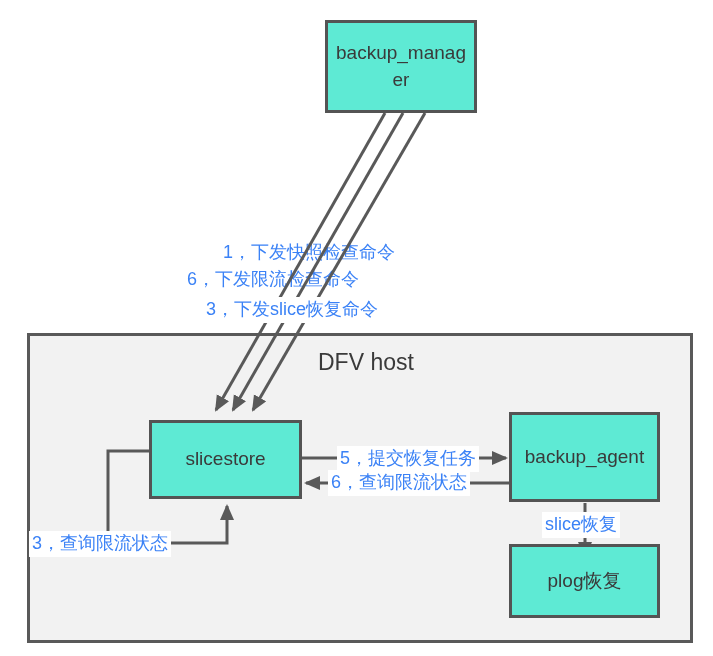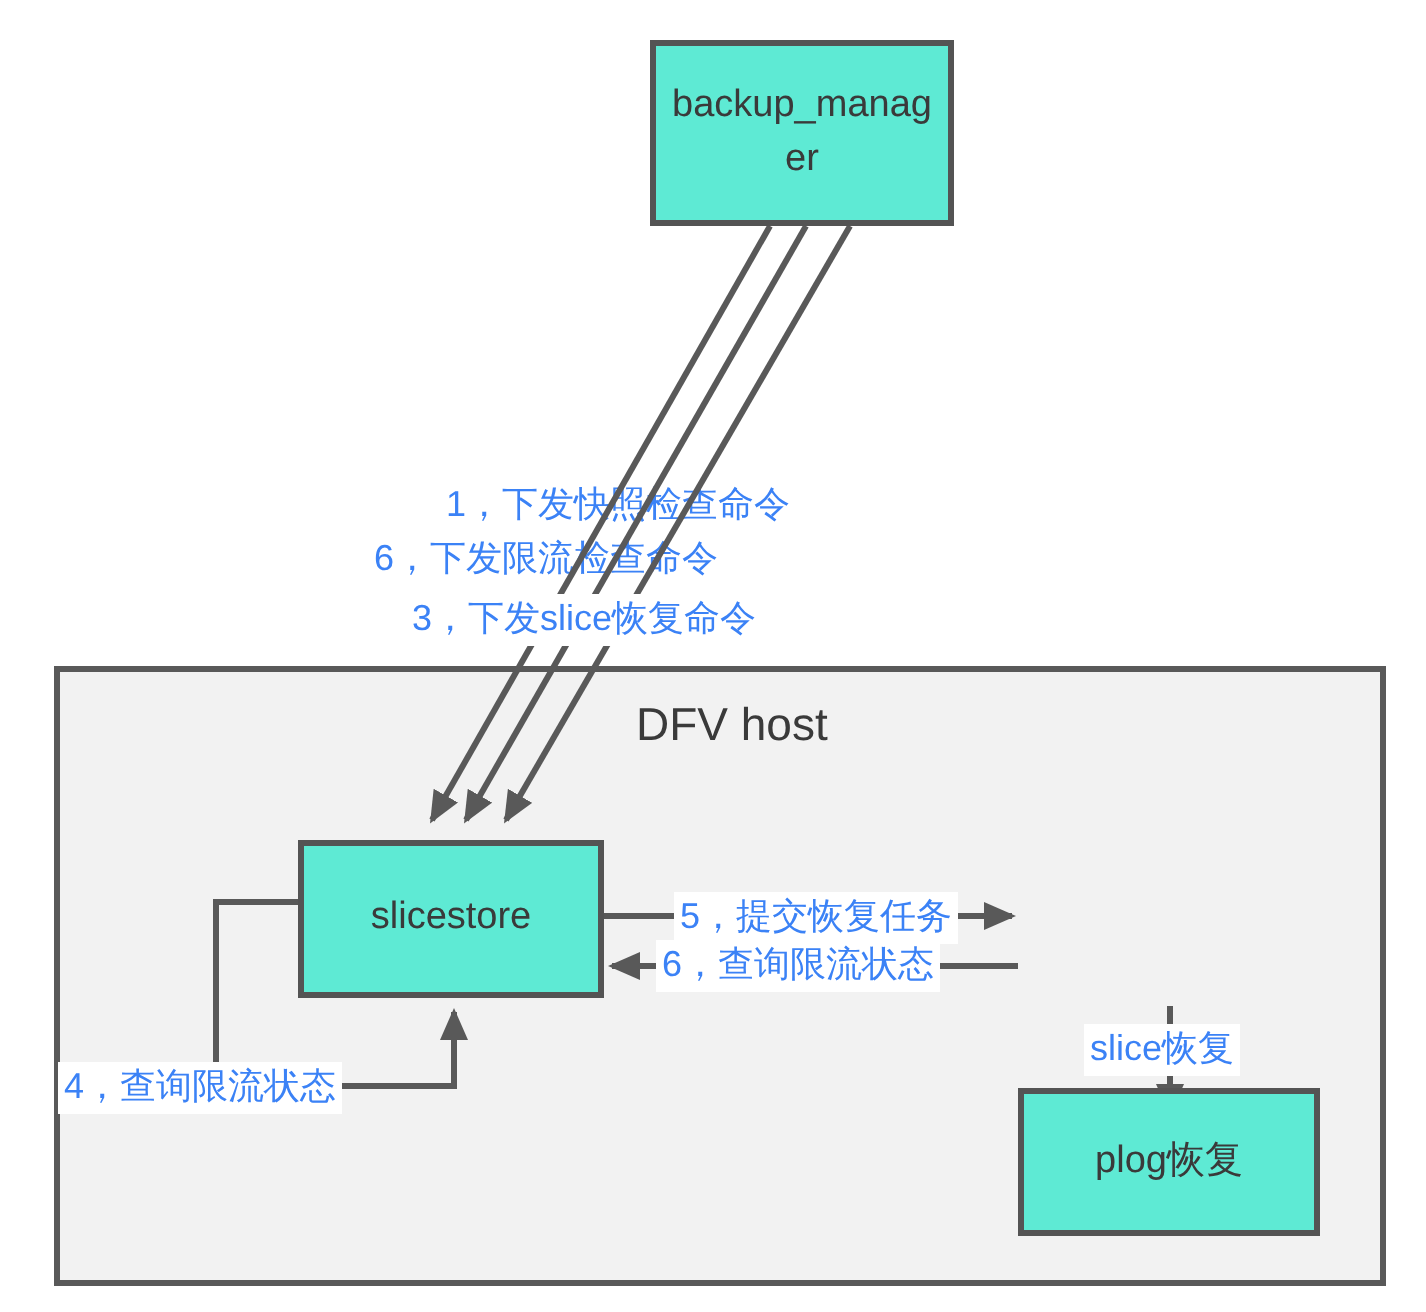--- a/index.html
+++ b/index.html
@@ -125,23 +125,26 @@
       <line x1="585" y1="503" x2="585" y2="556" marker-end="url(#arrow)"></line>
     </g>
   </svg>
 
   <div class="node node-backup-manager">
     <span class="node-label">backup_manager</span>
   </div>
   <div class="node node-slicestore">
     <span class="node-label">slicestore</span>
   </div>
+  <div class="node node-backup-agent">
+    <span class="node-label">backup_agent</span>
+  </div>
   <div class="node node-plog">
     <span class="node-label">plog恢复</span>
   </div>
 
   <div class="edge-label over-lines lbl-step3">3，下发slice恢复命令</div>
-  <div class="edge-label over-lines lbl-step4">4，查询限流状态</div>
+  <div class="edge-label over-lines lbl-step4">3，查询限流状态</div>
   <div class="edge-label over-lines lbl-step5">5，提交恢复任务</div>
   <div class="edge-label over-lines lbl-step6">6，查询限流状态</div>
   <div class="edge-label over-lines lbl-slice-restore">slice恢复</div>
 
 </div>
 
 </body></html>

